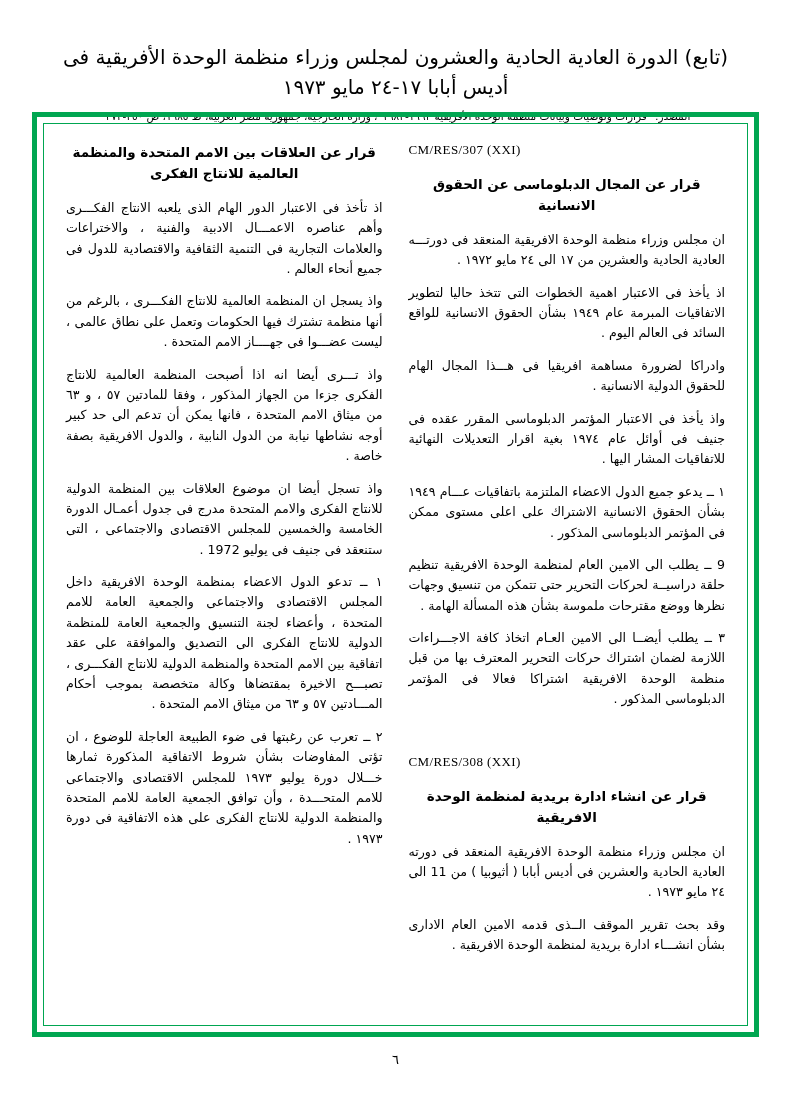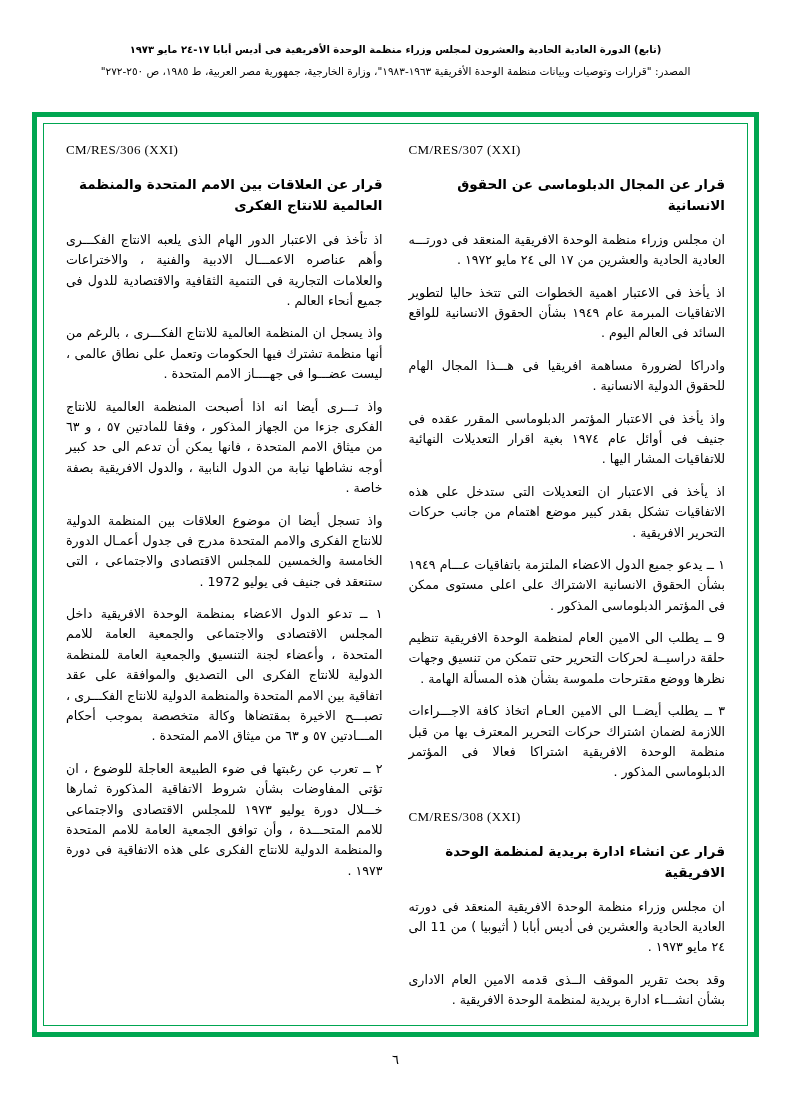--- a/index.html
+++ b/index.html
@@ -22,22 +22,22 @@
     box-sizing: border-box;
     padding: 0;
   }
   
   .header {
     padding: 42px 60px 0 60px;
     text-align: center;
     direction: rtl;
   }
   .header-title {
-    font-size: 10px;
-    font-weight: bold;
+    font-size: 20px;
+    font-weight: normal;
     line-height: 1.5;
     letter-spacing: 0px;
     margin: 0 0 7px 0;
   }
   .header-source {
     font-size: 10.5px;
     font-weight: normal;
     line-height: 1.5;
     margin: 0;
   }
@@ -77,24 +77,25 @@
   
   .res-code {
     font-family: "Liberation Serif", "DejaVu Serif", serif;
     direction: ltr;
     text-align: left;
     font-size: 13px;
     letter-spacing: 0.4px;
     margin: 0 0 16px 0;
   }
   .res-code.second {
-    margin-top: 26px;
+    margin-top: 44px;
     font-family: Liberation Serif, serif;
   }
   .res-title {
+    text-align: center;
     font-weight: bold;
     font-size: 13.5px;
     line-height: 1.55;
     margin: 0 0 14px 0;
   }
   .para {
     font-size: 12.6px;
     line-height: 1.62;
     text-align: justify;
     text-align-last: right;
@@ -125,33 +126,31 @@
       <div class="columns">
 
         <div class="col">
           <div class="res-code">CM/RES/307 (XXI)</div>
           <div class="res-title">قرار عن المجال الدبلوماسى عن الحقوق الانسانية</div>
 
           <p class="para">ان مجلس وزراء منظمة الوحدة الافريقية المنعقد فى دورتـــه العادية الحادية والعشرين من ١٧ الى ٢٤ مايو ١٩٧٢ .</p>
           <p class="para">اذ يأخذ فى الاعتبار اهمية الخطوات التى تتخذ حاليا لتطوير الاتفاقيات المبرمة عام ١٩٤٩ بشأن الحقوق الانسانية للواقع السائد فى العالم اليوم .</p>
           <p class="para">وادراكا لضرورة مساهمة افريقيا فى هـــذا المجال الهام للحقوق الدولية الانسانية .</p>
           <p class="para">واذ يأخذ فى الاعتبار المؤتمر الدبلوماسى المقرر عقده فى جنيف فى أوائل عام ١٩٧٤ بغية اقرار التعديلات النهائية للاتفاقيات المشار اليها .</p>
-          <p class="para">اذ يأخذ فى الاعتبار ان التعديلات التى ستدخل على هذه الاتفاقيات تشكل بقدر كبير موضع اهتمام من جانب حركات التحرير الافريقية .</p>
           <p class="para">١ ــ يدعو جميع الدول الاعضاء الملتزمة باتفاقيات عـــام ١٩٤٩ بشأن الحقوق الانسانية الاشتراك على اعلى مستوى ممكن فى المؤتمر الدبلوماسى المذكور .</p>
           <p class="para">9 ــ يطلب الى الامين العام لمنظمة الوحدة الافريقية تنظيم حلقة دراسيــة لحركات التحرير حتى تتمكن من تنسيق وجهات نظرها ووضع مقترحات ملموسة بشأن هذه المسألة الهامة .</p>
           <p class="para">٣ ــ يطلب أيضــا الى الامين العـام اتخاذ كافة الاجـــراءات اللازمة لضمان اشتراك حركات التحرير المعترف بها من قبل منظمة الوحدة الافريقية اشتراكا فعالا فى المؤتمر الدبلوماسى المذكور .</p>
 
           <div class="res-code second">CM/RES/308 (XXI)</div>
           <div class="res-title">قرار عن انشاء ادارة بريدية لمنظمة الوحدة الافريقية</div>
           <p class="para">ان مجلس وزراء منظمة الوحدة الافريقية المنعقد فى دورته العادية الحادية والعشرين فى أديس أبابا ( أثيوبيا ) من 11 الى ٢٤ مايو ١٩٧٣ .</p>
           <p class="para">وقد بحث تقرير الموقف الــذى قدمه الامين العام الادارى بشأن انشـــاء ادارة بريدية لمنظمة الوحدة الافريقية .</p>
         </div>
 
         <div class="col">
-          <div class="res-code">CM/RES/306 (XXI)</div>
           <div class="res-title">قرار عن العلاقات بين الامم المتحدة والمنظمة العالمية للانتاج الفكرى</div>
 
           <p class="para">اذ تأخذ فى الاعتبار الدور الهام الذى يلعبه الانتاج الفكـــرى وأهم عناصره الاعمـــال الادبية والفنية ، والاختراعات والعلامات التجارية فى التنمية الثقافية والاقتصادية للدول فى جميع أنحاء العالم .</p>
           <p class="para">واذ يسجل ان المنظمة العالمية للانتاج الفكـــرى ، بالرغم من أنها منظمة تشترك فيها الحكومات وتعمل على نطاق عالمى ، ليست عضـــوا فى جهــــاز الامم المتحدة .</p>
           <p class="para">واذ تـــرى أيضا انه اذا أصبحت المنظمة العالمية للانتاج الفكرى جزءا من الجهاز المذكور ، وفقا للمادتين ٥٧ ، و ٦٣ من ميثاق الامم المتحدة ، فانها يمكن أن تدعم الى حد كبير أوجه نشاطها نيابة من الدول النابية ، والدول الافريقية بصفة خاصة .</p>
           <p class="para">واذ تسجل أيضا ان موضوع العلاقات بين المنظمة الدولية للانتاج الفكرى والامم المتحدة مدرج فى جدول أعمـال الدورة الخامسة والخمسين للمجلس الاقتصادى والاجتماعى ، التى ستنعقد فى جنيف فى يوليو 1972 .</p>
           <p class="para">١ ــ تدعو الدول الاعضاء بمنظمة الوحدة الافريقية داخل المجلس الاقتصادى والاجتماعى والجمعية العامة للامم المتحدة ، وأعضاء لجنة التنسيق والجمعية العامة للمنظمة الدولية للانتاج الفكرى الى التصديق والموافقة على عقد اتفاقية بين الامم المتحدة والمنظمة الدولية للانتاج الفكـــرى ، تصبـــح الاخيرة بمقتضاها وكالة متخصصة بموجب أحكام المـــادتين ٥٧ و ٦٣ من ميثاق الامم المتحدة .</p>
           <p class="para">٢ ــ تعرب عن رغبتها فى ضوء الطبيعة العاجلة للوضوع ، ان تؤتى المفاوضات بشأن شروط الاتفاقية المذكورة ثمارها خـــلال دورة يوليو ١٩٧٣ للمجلس الاقتصادى والاجتماعى للامم المتحـــدة ، وأن توافق الجمعية العامة للامم المتحدة والمنظمة الدولية للانتاج الفكرى على هذه الاتفاقية فى دورة ١٩٧٣ .</p>
         </div>
 

